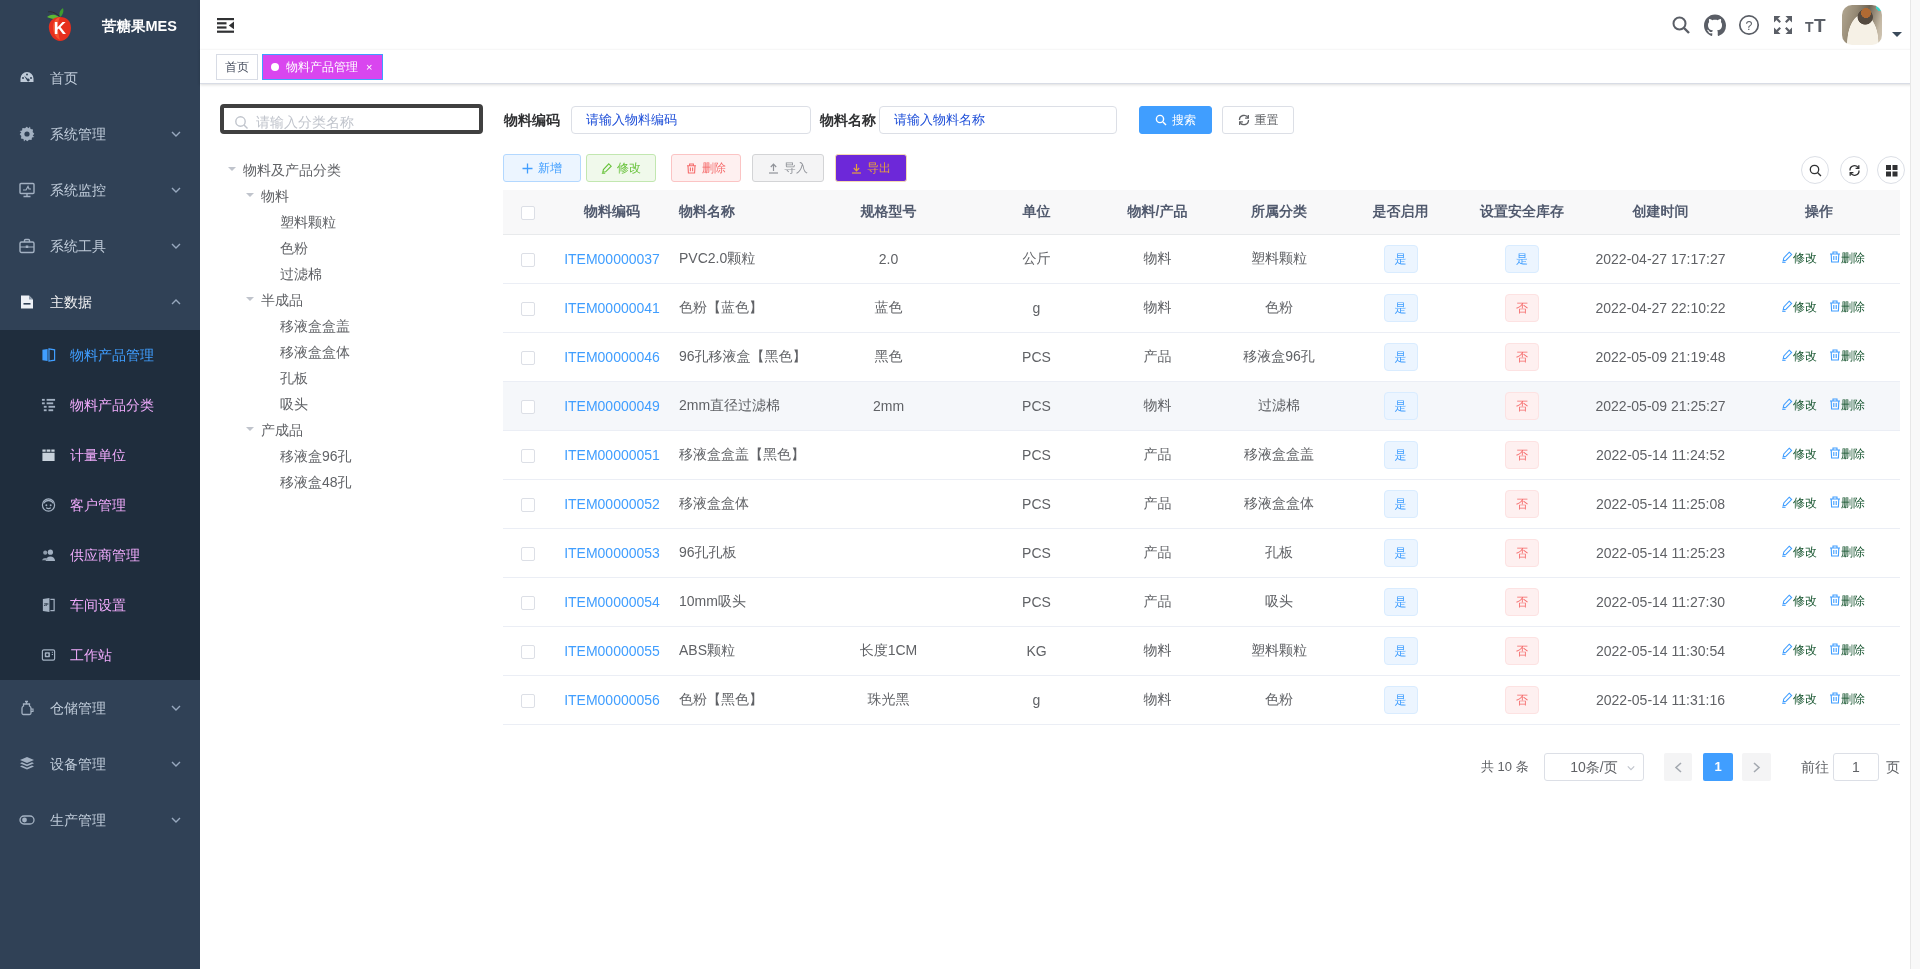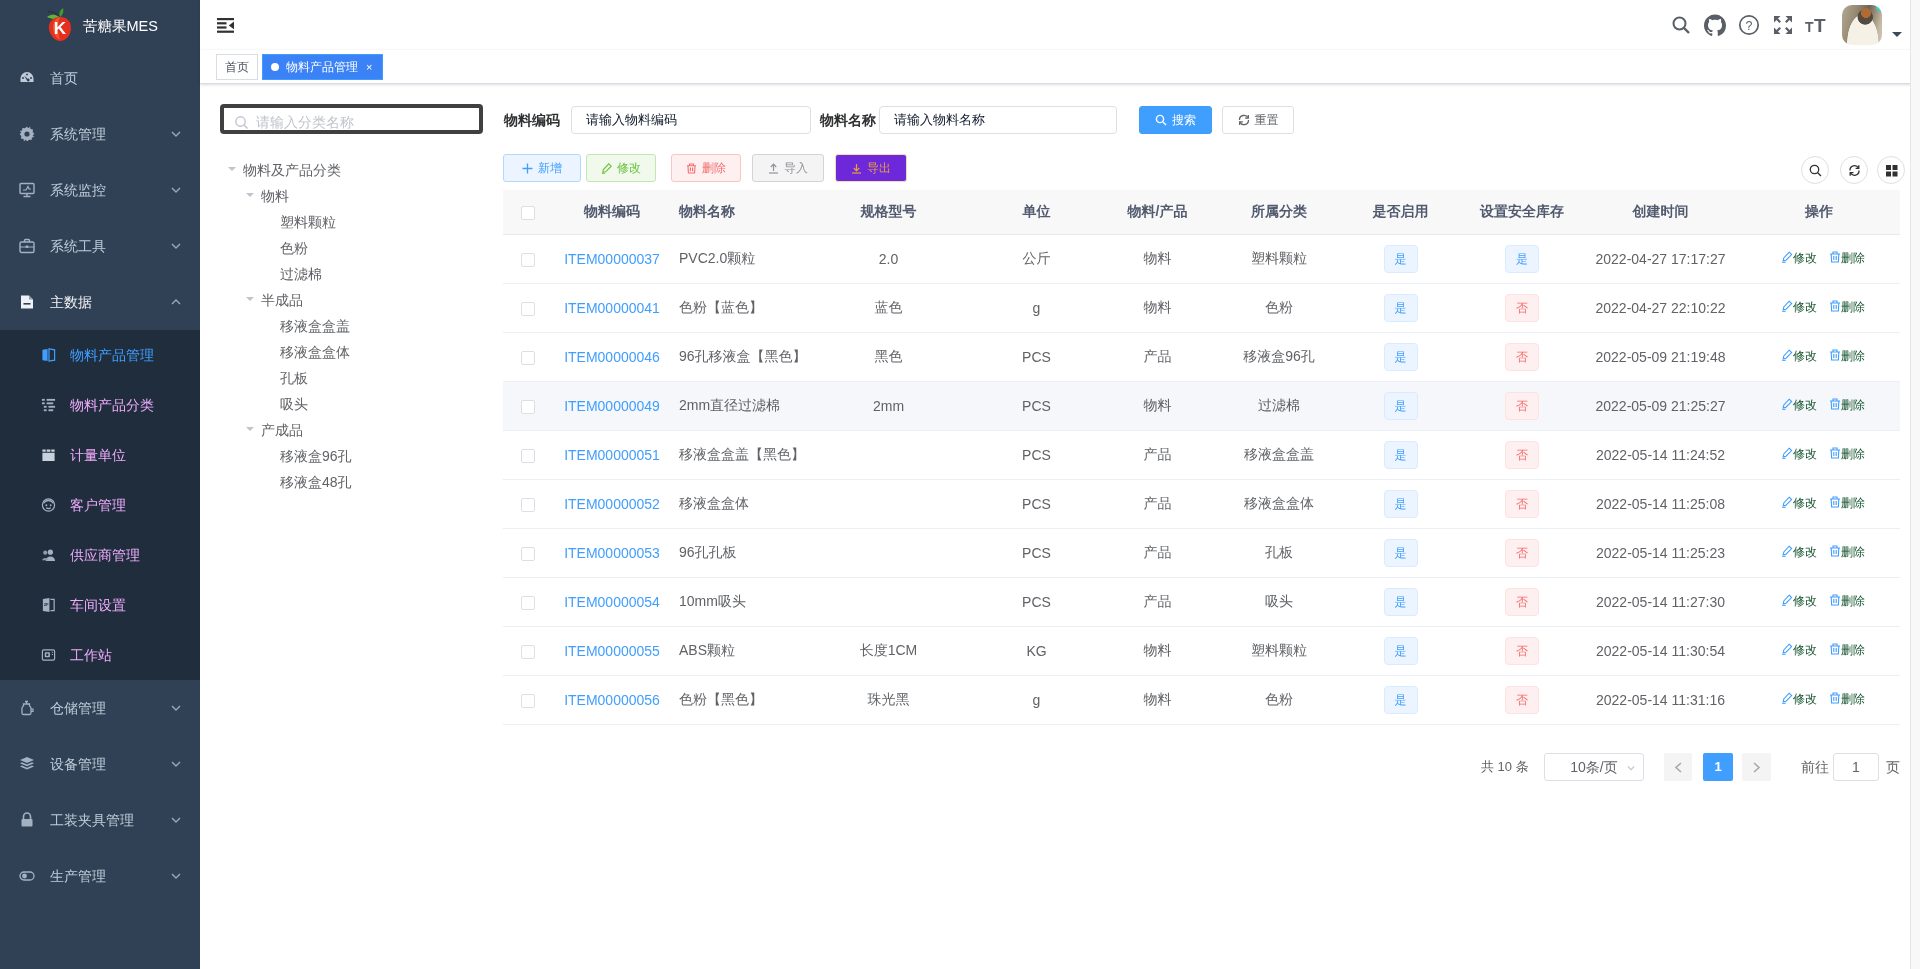--- a/index.html
+++ b/index.html
@@ -2,21 +2,21 @@
 <html lang="zh"><head>
 <meta charset="utf-8">
 <title>苦糖果MES</title>
 <style>
 *{box-sizing:border-box;margin:0;padding:0}
 html,body{width:1920px;height:969px}
 body{font-family:"Liberation Sans",sans-serif;background:#fff;overflow:hidden;position:relative;font-size:14px}
 
 .sidebar{position:absolute;left:0;top:0;width:200px;height:969px;background:#304156}
 .logo{height:50px;position:relative}
-.logo .ftxt{position:absolute;left:83px;top:17px;color:#fff;font-weight:normal;font-size:14.5px}
+.logo .ftxt{position:absolute;left:102px;top:17px;color:#fff;font-weight:bold;font-size:14.5px}
 .mi{height:56px;position:relative;color:#bfcbd9;font-size:14px;line-height:56px;padding-left:50px}
 .mi.bright{color:#f4f4f5}
 .mi .ic{position:absolute;left:19px;top:50%;transform:translateY(-50%);width:16px;height:16px}
 .mi .chev{position:absolute;right:19px;top:50%;transform:translateY(-50%);width:10px;height:10px}
 .sub{background:#1f2d3d}
 .si{height:50px;position:relative;color:#f0abfc;font-size:14px;line-height:50px;padding-left:70px}
 .si .ic{position:absolute;left:41px;top:50%;transform:translateY(-50%);width:15px;height:15px}
 .si.active{color:#409eff}
 
 .navbar{position:absolute;left:200px;top:0;width:1720px;height:50px;background:#fff;box-shadow:0 1px 4px rgba(0,21,41,.08)}
@@ -28,32 +28,32 @@
 .avatar{position:absolute;left:1642px;top:5px;width:40px;height:40px;border-radius:10px;overflow:hidden;background:
   radial-gradient(circle at 60% 20%,#b06a33 0 12%,transparent 13%),
   radial-gradient(circle at 58% 30%,#544a40 0 20%,transparent 22%),
   radial-gradient(ellipse at 52% 95%,#f6f1e6 0 52%,transparent 54%),
   radial-gradient(circle at 96% 4%,#3fd0c2 0 8%,transparent 9%),
   linear-gradient(105deg,#b3a893 0%,#978b76 30%,#6e6454 55%,#c4b8a4 85%,#d3c9b8 100%)}
 .caret-down{position:absolute;left:1692px;top:32px;width:0;height:0;border:5px solid transparent;border-top-color:#3a4a5a}
 
 .tagsbar{position:absolute;left:200px;top:50px;width:1720px;height:34px;background:#fff;border-bottom:1px solid #d8dce5;box-shadow:0 1px 3px 0 rgba(0,0,0,.12),0 0 3px 0 rgba(0,0,0,.04)}
 .tag{position:absolute;top:4px;height:26px;line-height:24px;border:1px solid #d8dce5;background:#fff;color:#495060;font-size:12px;padding:0 8px}
-.tag.on{background:#3b82f6;color:#fff;border-color:#409eff;padding-left:23px;padding-right:10px}
+.tag.on{background:#d946ef;color:#fff;border-color:#409eff;padding-left:23px;padding-right:10px}
 .tag.on .dot{position:absolute;left:8px;top:8px;width:8px;height:8px;border-radius:50%;background:#fff}
 .tag.on .x{margin-left:8px;font-size:11px}
 
 .treein{position:absolute;left:220px;top:104px;width:263px;height:30px;border:4px solid #404040;border-radius:4px;color:#c0c4cc;font-size:14px;line-height:28px;padding-left:32px}
 .treein svg{position:absolute;left:10px;top:7px}
 .tree{position:absolute;left:220px;top:157px;width:280px}
 .tn{height:26px;line-height:26px;color:#606266;font-size:14px;position:relative}
 .tn .car{position:absolute;top:10px;width:0;height:0;border:4.5px solid transparent;border-top-color:#c0c4cc}
 
 .flabel{position:absolute;top:106px;height:28px;line-height:28px;font-weight:bold;color:#303133;font-size:14px}
-.finput{position:absolute;top:106px;height:28px;border:1px solid #dcdfe6;border-radius:4px;color:#0f172a;font-size:13px;line-height:26px;padding-left:14px;background:#fff}
+.finput{position:absolute;top:106px;height:28px;border:1px solid #dcdfe6;border-radius:4px;color:#1d4ed8;font-size:13px;line-height:26px;padding-left:14px;background:#fff}
 .btn{position:absolute;height:28px;border-radius:3px;font-size:12px;text-align:center;display:flex;align-items:center;justify-content:center;gap:5px;border:1px solid transparent}
 .btn svg{flex:0 0 auto}
 .btn-primary{background:#409eff;color:#fff;border-color:#409eff}
 .btn-plain{background:#fff;color:#606266;border-color:#dcdfe6}
 .btn-blue{background:#ecf5ff;color:#409eff;border-color:#b3d8ff}
 .btn-green{background:#f0f9eb;color:#67c23a;border-color:#c2e7b0}
 .btn-red{background:#fef0f0;color:#f56c6c;border-color:#fbc4c4}
 .btn-gray{background:#f4f4f5;color:#909399;border-color:#d3d4d6}
 .btn-yellow{background:#6d28d9;color:#e6a23c;border-color:#f5dab1}
 .cbtn{position:absolute;top:156px;width:28px;height:28px;border-radius:50%;border:1px solid #dcdfe6;background:#fff;display:flex;align-items:center;justify-content:center;color:#303133}
@@ -179,26 +179,20 @@
         <path d="M1 3 L5 7 L9 3" stroke="#97a8be" stroke-width="1.4" fill="none"></path>
       </svg></div>
   <div class="mi"><svg class="ic" viewBox="0 0 16 16" fill="#a3b1c2">
         <path d="M8 1 L15 4 L8 7 L1 4 Z"></path>
         <path d="M1 7.2 L3 6.3 L8 8.5 L13 6.3 L15 7.2 L8 10.2 Z"></path>
         <path d="M1 10.4 L3 9.5 L8 11.7 L13 9.5 L15 10.4 L8 13.4 Z"></path>
       </svg>设备管理<svg class="chev" viewBox="0 0 10 10">
         <path d="M1 3 L5 7 L9 3" stroke="#97a8be" stroke-width="1.4" fill="none"></path>
       </svg></div>
   <div class="mi"><svg class="ic" viewBox="0 0 16 16">
-        <path d="M4.5 7 L4.5 4.5 A3.5 3.5 0 0 1 11.5 4.5 L11.5 7" stroke="#a3b1c2" stroke-width="1.6" fill="none"></path>
-        <rect x="2.5" y="7" width="11" height="7.5" rx="1" fill="#a3b1c2"></rect>
-      </svg>工装夹具管理<svg class="chev" viewBox="0 0 10 10">
-        <path d="M1 3 L5 7 L9 3" stroke="#97a8be" stroke-width="1.4" fill="none"></path>
-      </svg></div>
-  <div class="mi"><svg class="ic" viewBox="0 0 16 16">
         <rect x="1" y="4" width="14" height="8" rx="4" stroke="#a3b1c2" stroke-width="1.3" fill="none"></rect>
         <circle cx="5.5" cy="8" r="2.4" fill="#a3b1c2"></circle>
       </svg>生产管理<svg class="chev" viewBox="0 0 10 10">
         <path d="M1 3 L5 7 L9 3" stroke="#97a8be" stroke-width="1.4" fill="none"></path>
       </svg></div>
 </div>
 
 <div class="navbar">
   <svg class="hamb" width="17" height="15" viewBox="0 0 17 15">
       <g fill="#303133">

